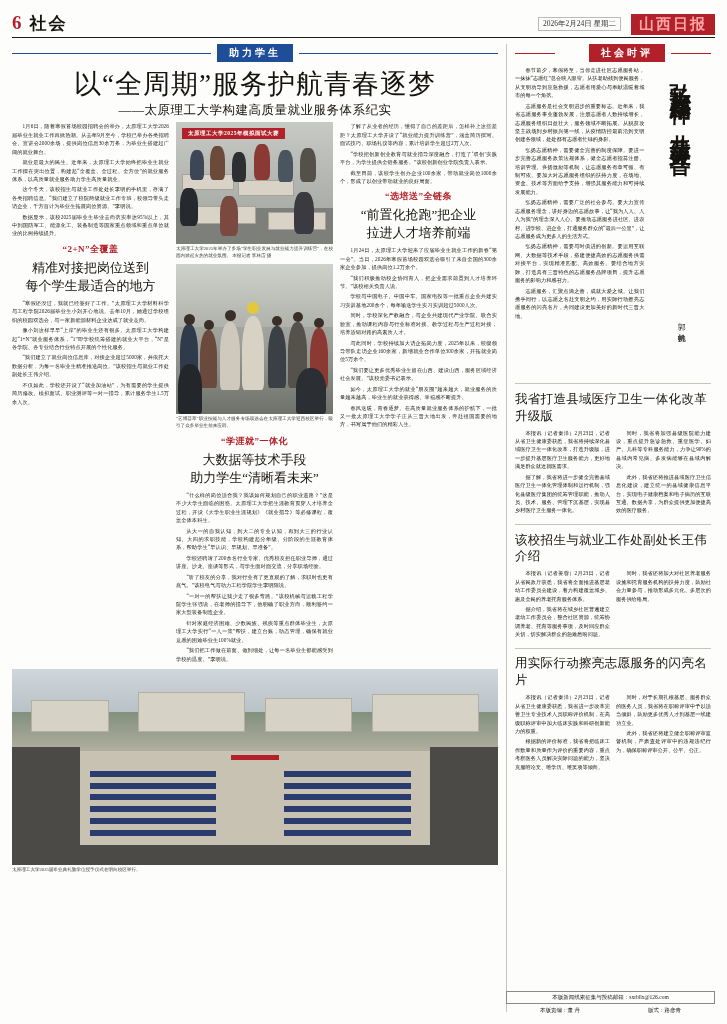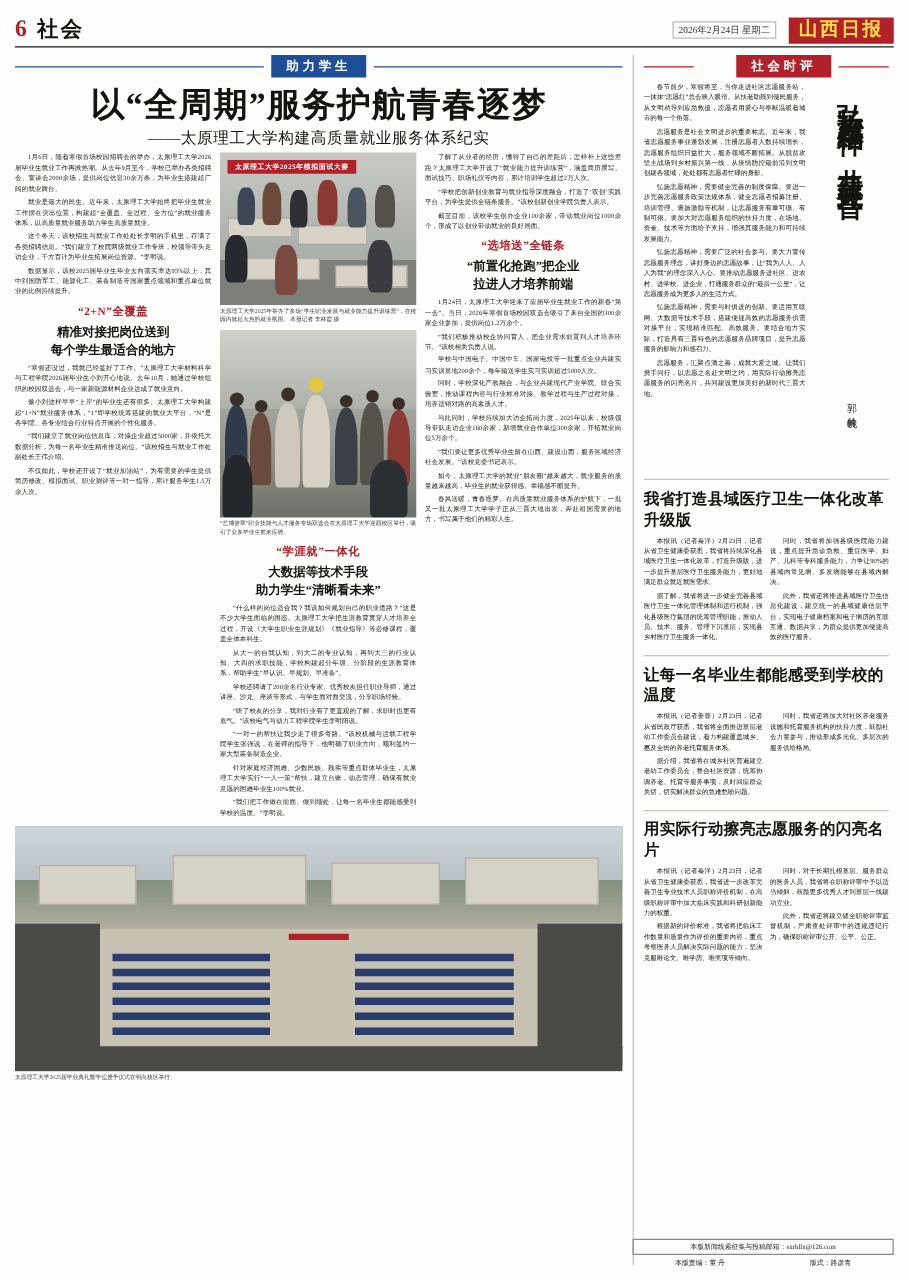--- a/index.html
+++ b/index.html
@@ -17,21 +17,21 @@
   .masthead {
     display:flex; align-items:flex-end; justify-content:space-between;
     height: 30px; border-bottom: 1.6px solid #1b1b1b; padding-bottom:2px;
   }
   .mast-left { display:flex; align-items:baseline; gap:8px; }
   .page-num { font-size: 19px; font-weight:bold; color:#b2212a; line-height:1; }
   .section-name { font-size: 17px; font-weight:bold; letter-spacing:2px; }
   .mast-right { display:flex; align-items:center; gap:10px; }
   .mast-date { font-size: 7.5px; color:#333; border:0.6px solid #bbb; padding:1px 4px; }
   .nameplate {
-    background:#b2212a; color:#fde047; font-size:15px; font-weight:bold;
+    background:#b2212a; color:#fca5a5; font-size:15px; font-weight:bold;
     letter-spacing:2px; padding:2px 8px 3px; line-height:1.1;
     font-family:"Liberation Serif", serif;
   }
 
   
   .body-wrap { display:flex; gap:8px; margin-top:6px; height: 968px; }
   .left-zone { width: 486px; }
   .right-zone { width: 205px; border-left: 0.8px solid #c9c5bd; padding-left:8px; }
 
   
@@ -40,40 +40,40 @@
   }
   .banner .bar { flex:1; height:1px; background:#1f4e99; }
   .banner .lbl {
     background:#1f4e99; color:#fff; font-size:10px; font-weight:bold;
     letter-spacing:3px; padding:2px 12px;
   }
   .banner.red .bar { background:#b2212a; }
   .banner.red .lbl { background:#b2212a;margin-left:28px; }
 
   .headline {
-    text-align:center; font-size:27px; font-weight:bold; letter-spacing:1px;
+    text-align:center; font-size:27px; font-weight:normal; letter-spacing:1px;
     margin:6px 0 2px; line-height:1.2;
     font-family:"Liberation Serif","DejaVu Serif",serif;
   }
   .subhead { text-align:center; font-size:12.5px; margin:2px 0 3px; letter-spacing:0.5px; }
   .byline { text-align:center; font-size:8px; color:#444; margin-bottom:5px; }
 
   
   .cols3 { display:flex; gap:7px; }
   .col { width: 157px; }
   .ptext {
     font-size:5.2px; line-height:1.62; text-align:justify; color:#1d1b17;
     letter-spacing:0.1px; text-indent: 2em; margin:0 0 2px;
   }
 
   .subtitle-red {
     text-align:center; font-size:9px; font-weight:bold; color:#b2212a;
     margin:5px 0 3px; letter-spacing:0.5px;
   }
-  .subtitle-sub { text-align:center; font-size:10px; font-weight:bold; margin:0 0 4px; }
+  .subtitle-sub { text-align:center; font-size:13px; font-weight:normal; margin:0 0 4px; }
 
   
   .photo { position:relative; width:100%; overflow:hidden; background:#8a8f94; }
   .cap { font-size:4.6px; color:#3a3a3a; line-height:1.5; margin:2px 0 4px; text-align:justify; }
 
   .photo-banner {
     position:absolute; left:6px; top:6px; background:#b2212a; color:#fff;
     font-size:5.5px; font-weight:bold; padding:2px 6px; letter-spacing:0.5px;
   }
 
@@ -97,21 +97,21 @@
   .ph3 .rowb { position:absolute; background:#b2212a; }
   .ph3 .plaza { position:absolute; left:0; right:0; bottom:0; height:58%; background:#c8c2b2; }
   .ph3 .crowd { position:absolute; background:#4b4a46; }
 
   
   .v-title {
     writing-mode: vertical-rl; text-orientation: upright;
     font-size:21px; font-weight:bold; letter-spacing:4px; line-height:1.25;
     margin: 0 2px; height: 250px;
   }
-  .r-head { font-size:12.5px; font-weight:bold; line-height:1.35; margin:7px 0 4px; letter-spacing:0.3px; }
+  .r-head { font-size:12.5px; font-weight:normal; line-height:1.35; margin:7px 0 4px; letter-spacing:0.3px; }
   .rtext { font-size:5.2px; line-height:1.62; text-align:justify; text-indent:2em; margin:0 0 2px; }
   .rule { height:0.8px; background:#c9c5bd; margin:7px 0 5px; }
   .r-cols { display:flex; gap:6px; }
   .r-col { width:95px; }
   .author-v {
     writing-mode: vertical-rl; text-orientation: upright;
     font-size:8px; letter-spacing:1px; color:#222; height:60px;
   }
 
   
@@ -306,21 +306,21 @@
           <div class="r-col">
             <p class="rtext">同时，我省将加强县级医院能力建设，重点提升急诊急救、重症医学、妇产、儿科等专科服务能力，力争让90%的县域内常见病、多发病能够在县域内解决。</p>
             <p class="rtext">此外，我省还将推进县域医疗卫生信息化建设，建立统一的县域健康信息平台，实现电子健康档案和电子病历的互联互通、数据共享，为群众提供更加便捷高效的医疗服务。</p>
           </div>
         </div>
       </div>
 
       <div class="rule"></div>
 
       <div>
-        <div class="r-head">让每一名毕业生都能感受到学校的温度</div>
+        <div class="r-head">该校招生与就业工作处副处长王伟介绍</div>
         <div class="r-cols">
           <div class="r-col">
             <p class="rtext">本报讯（记者姜蓉）2月23日，记者从省民政厅获悉，我省将全面推进基层老幼工作委员会建设，着力构建覆盖城乡、惠及全民的养老托育服务体系。</p>
             <p class="rtext">据介绍，我省将在城乡社区普遍建立老幼工作委员会，整合社区资源，统筹协调养老、托育等服务事项，及时回应群众关切，切实解决群众的急难愁盼问题。</p>
           </div>
           <div class="r-col">
             <p class="rtext">同时，我省还将加大对社区养老服务设施和托育服务机构的扶持力度，鼓励社会力量参与，推动形成多元化、多层次的服务供给格局。</p>
           </div>
         </div>
       </div>

